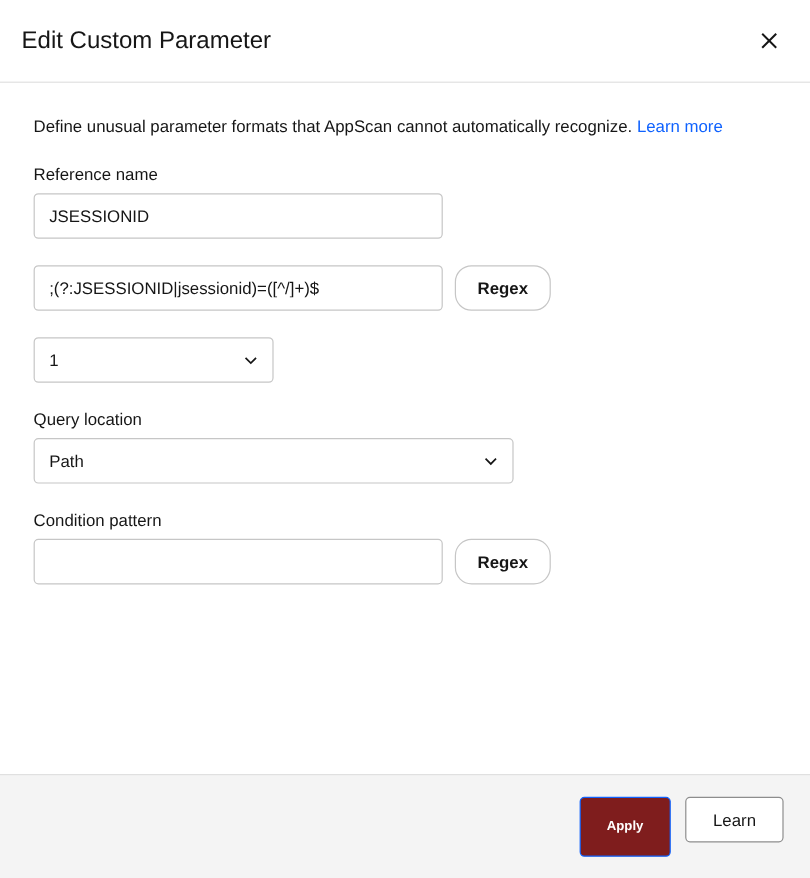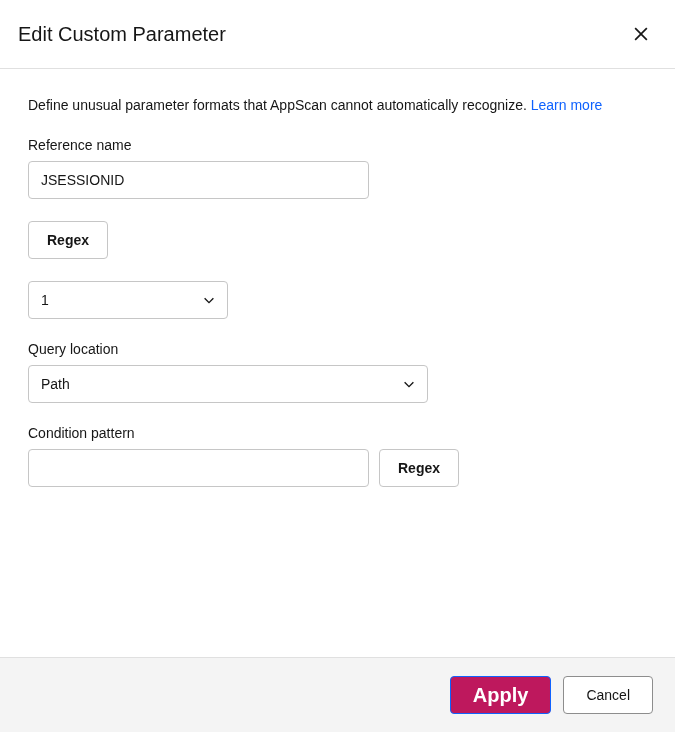--- a/index.html
+++ b/index.html
@@ -79,21 +79,21 @@
       display: flex;
       gap: 10px;
       align-items: center;
     }
     .regex-btn {
       height: 38px;
       padding: 0 18px;
       font-size: 14px;
       font-weight: 600;
       border: 1px solid #c6c6c6;
-      border-radius: 4px;
+      border-radius: 14px;
       background: #fff;
       cursor: pointer;
       color: #161616;
     }
     .select {
       width: 200px;
       height: 38px;
       padding: 0 34px 0 12px;
       font-size: 14px;
       border: 1px solid #c6c6c6;
@@ -124,26 +124,26 @@
     }
     .footer {
       border-top: 1px solid #e0e0e0;
       background: #f4f4f4;
       padding: 18px 22px;
       display: flex;
       justify-content: flex-end;
       gap: 12px;
     }
     .btn-primary {
-      height: 38px;
+      height: 50px;
       padding: 0 22px;
-      font-size: 20px;
+      font-size: 11px;
       font-weight: 600;
       color: #fff;
-      background: #be185d;
+      background: #7f1d1d;
       border: 1px solid #0f62fe;
       border-radius: 4px;
       cursor: pointer;
     }
     .btn-secondary {
       height: 38px;
       padding: 0 22px;
       font-size: 14px;
       font-weight: 400;
       color: #161616;
@@ -174,20 +174,21 @@
       <span>Define unusual parameter formats that AppScan cannot automatically recognize. </span><a href="#">Learn more</a>
     </p>
 
     <div class="field-group">
       <label class="field-label">Reference name</label>
       <input type="text" class="text-input" value="JSESSIONID" style="">
     </div>
 
     <div class="field-group">
       <div class="row">
+        <input type="text" class="text-input" value=";(?:JSESSIONID|jsessionid)=([^/]+)$" style="">
         <button class="regex-btn">Regex</button>
       </div>
     </div>
 
 
     <div class="field-group">
       <div class="select-wrapper">
         <select class="select">
           <option>1</option>
         </select>
@@ -214,16 +215,16 @@
       <div class="row">
         <input type="text" class="text-input" value="" style="">
         <button class="regex-btn">Regex</button>
       </div>
     </div>
 
   </div>
 
   <div class="footer">
     <button class="btn-primary">Apply</button>
-    <button class="btn-secondary">Cancel</button>
+    <button class="btn-secondary">Learn</button>
   </div>
 
 </div>
 
 </body></html>

